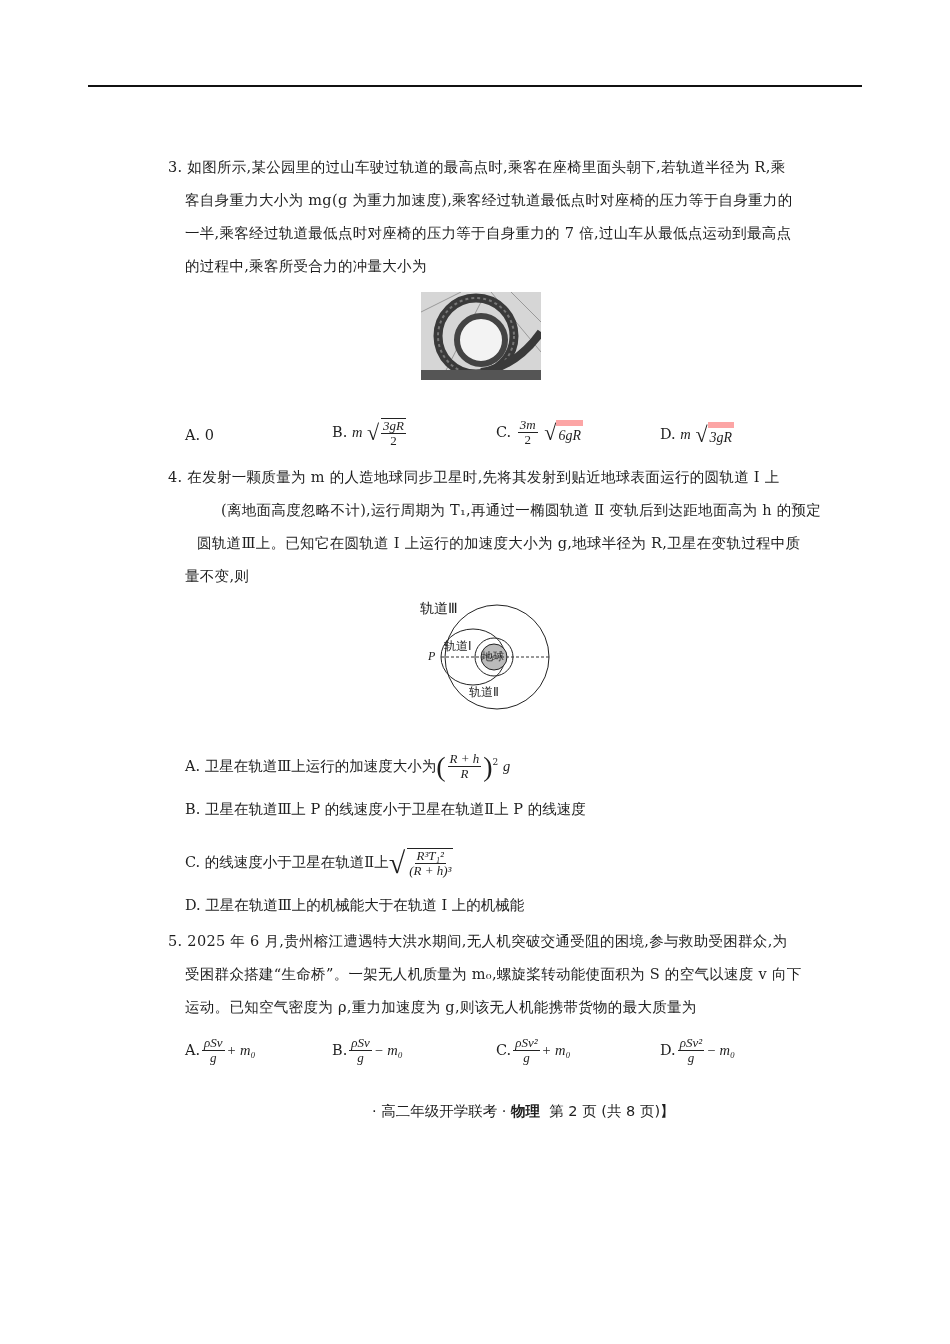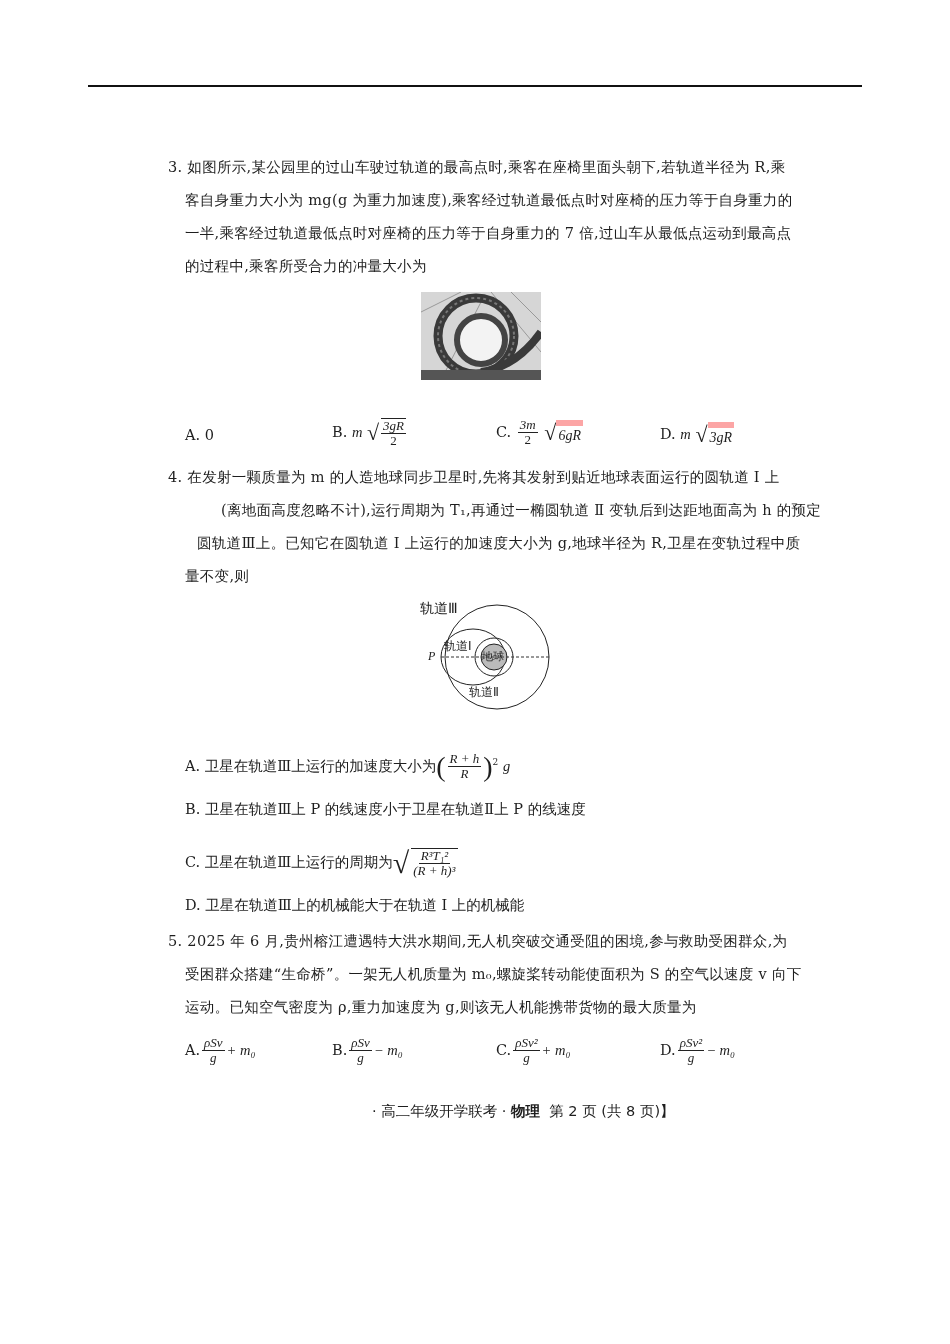--- a/index.html
+++ b/index.html
@@ -118,21 +118,21 @@
         <span class="den">R</span>
       </span><span class="paren">)</span><sup style="vertical-align:top;">2</sup>
     <i class="v">g</i>
   </div>
   <div class="opt" style="left:185px; top:799px;">
     <span>B.</span>
     <span>卫星在轨道Ⅲ上 P 的线速度小于卫星在轨道Ⅱ上 P 的线速度</span>
   </div>
   <div class="opt" style="left:185px; top:848px;">
     <span>C.</span>
-    <span>卫星在轨道Ⅲ上运行的周期为</span><span class="sqrt">
+    <span>的线速度小于卫星在轨道Ⅱ上</span><span class="sqrt">
         <span class="rad" style="font-size:30px;">√</span>
         <span class="frac" style="border-top:1px solid #222;">
           <span class="num">R³T₁²</span>
           <span class="den">(R + h)³</span>
         </span>
       </span>
   </div>
   <div class="opt" style="left:185px; top:895px;">
     <span>D.</span>
     <span>卫星在轨道Ⅲ上的机械能大于在轨道 Ⅰ 上的机械能</span>

